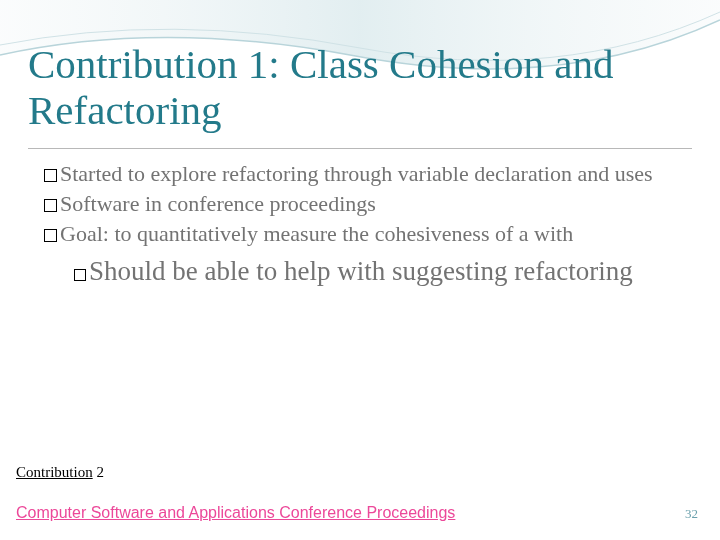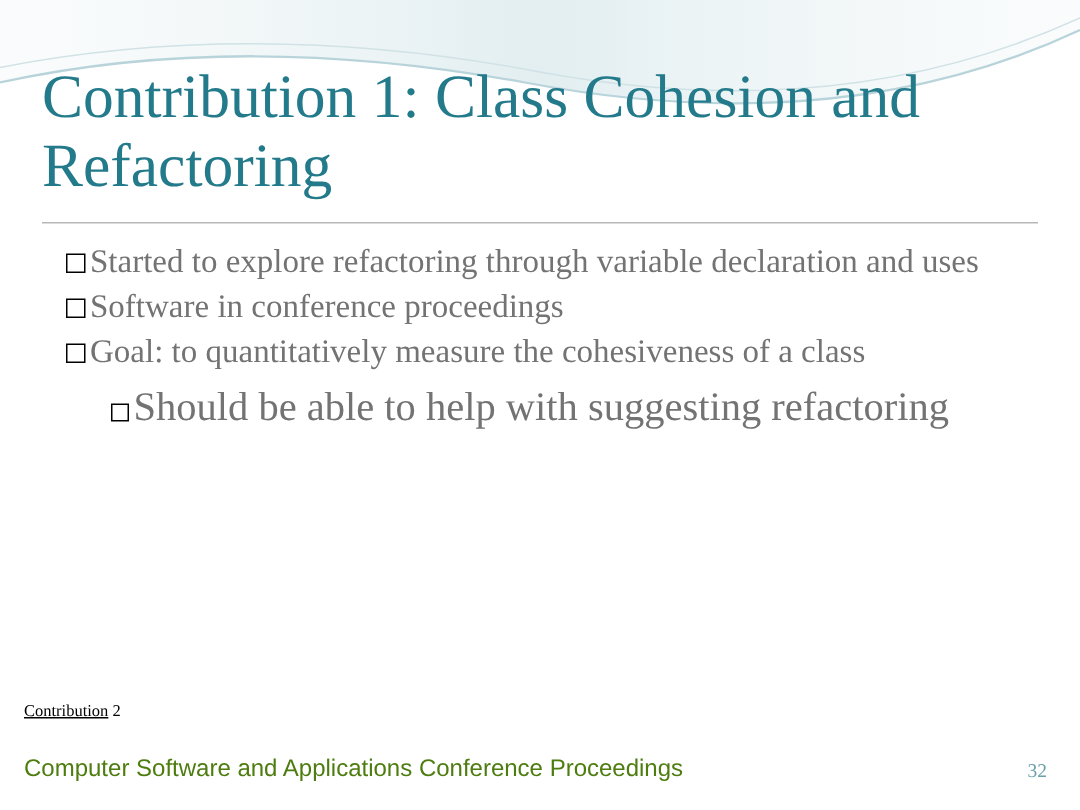--- a/index.html
+++ b/index.html
@@ -80,34 +80,35 @@
     height: 12px;
     border: 1.5px solid #000;
     margin-right: 3px;
     vertical-align: -1px;
     box-sizing: border-box;
   }
   .links {
     position: absolute;
     bottom: 58px;
     left: 16px;
-    font-size: 11px;
+    font-size: 15px;
     line-height: 1.25;
   }
   .links a {
     color: #000;
     text-decoration: underline;
   }
   .footer {
     position: absolute;
     bottom: 18px;
     left: 16px;
     font-size: 16px;
-    color: #4d7c0f;
+    color: #ec4899;
     font-family: Arial, sans-serif;
+    text-decoration: underline;
   }
   .pagenum {
     position: absolute;
     bottom: 18px;
     right: 22px;
     font-size: 13px;
     color: #6aa0ac;
     font-family: Georgia, serif;
   }
 </style>
@@ -128,21 +129,21 @@
     <path d="M 0 55 Q 160 20 350 55 Q 560 95 720 20" fill="none" stroke="#b8d4da" stroke-width="1.5"></path>
     <path d="M 0 45 Q 170 12 360 48 Q 560 85 720 12" fill="none" stroke="#d0e2e6" stroke-width="1"></path>
   </svg>
 
   <div class="title">Contribution 1: Class Cohesion and Refactoring</div>
   <div class="underline"></div>
 
   <div class="body">
     <div class="bullet"><span class="marker"></span><span>Started to explore refactoring through variable declaration and uses</span></div>
     <div class="bullet"><span class="marker"></span><span>Software in conference proceedings</span></div>
-    <div class="bullet"><span class="marker"></span><span>Goal: to quantitatively measure the cohesiveness of a class</span></div>
+    <div class="bullet"><span class="marker"></span><span>Goal: to quantitatively measure the cohesiveness of a with</span></div>
     <div class="subbullet"><span class="marker"></span><span>Should be able to help with suggesting refactoring</span></div>
   </div>
 
   <div class="links">
     <div><a href="#"><span>Contribution</span></a> <span>2</span></div>
   </div>
 
   <div class="footer">Computer Software and Applications Conference Proceedings</div>
   <div class="pagenum">32</div>
 </div>

